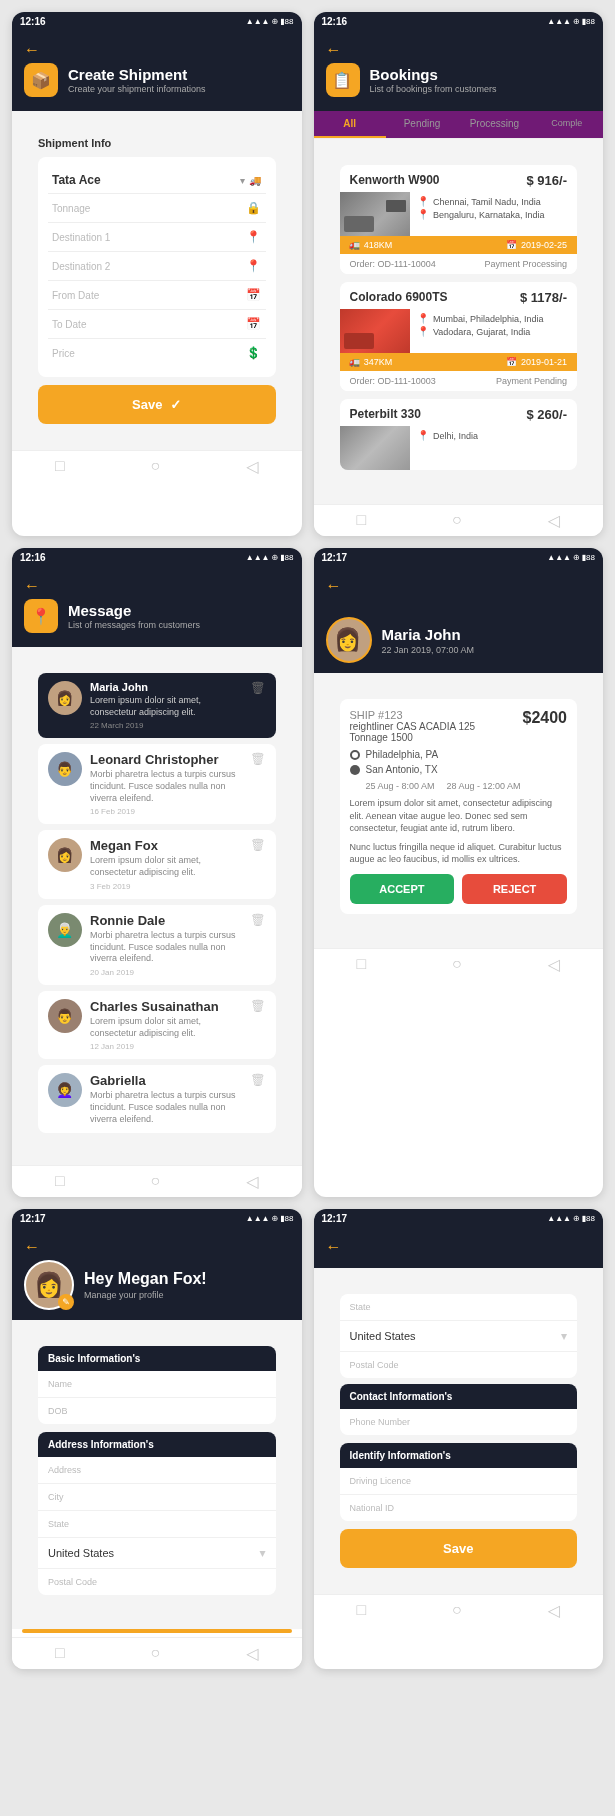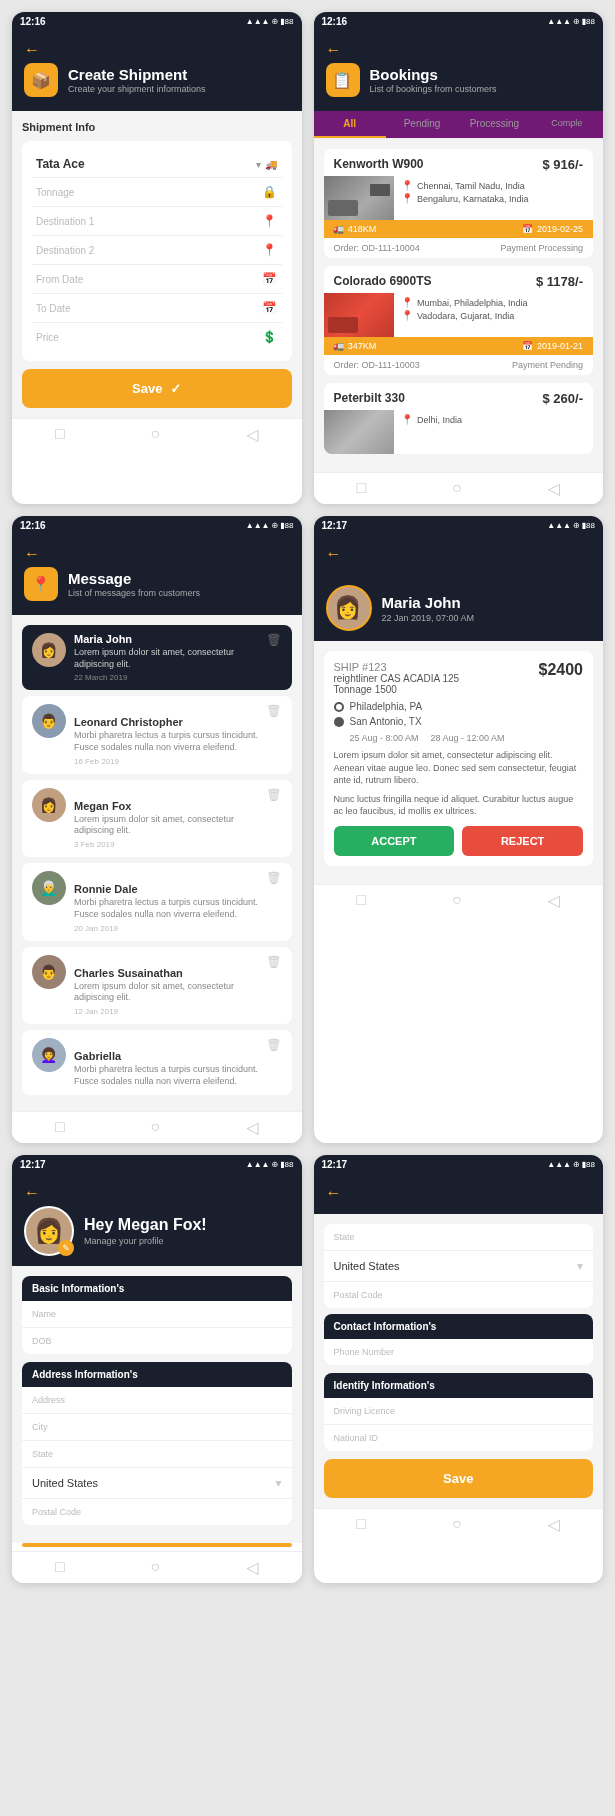--- a/index.html
+++ b/index.html
@@ -61,21 +61,21 @@
       height: 34px;
       display: flex;
       align-items: center;
       justify-content: center;
       font-size: 16px;
     }
     .header-title { font-size: 15px; font-weight: bold; }
     .header-subtitle { font-size: 9px; color: #aaa; margin-top: 1px; }
 
     
-    .content { background: #f4f4f4; padding: 10px; }
+    .content { background: #f4f4f4; padding: 26px; }
 
     
     .section-label {
       font-size: 11px;
       font-weight: bold;
       color: #333;
       margin-bottom: 8px;
     }
 
     .form-card {
@@ -234,21 +234,21 @@
       border-radius: 50%;
       background: #ccc;
       flex-shrink: 0;
       overflow: hidden;
       display: flex;
       align-items: center;
       justify-content: center;
       font-size: 14px;
     }
     .msg-content { flex: 1; }
-    .msg-name { font-size: 11px; font-weight: bold; color: #333; margin-top: 12px; }
+    .msg-name { font-size: 13px; font-weight: bold; color: #333; }
     .msg-name-white { font-size: 11px; font-weight: bold; color: #fff; }
     .msg-text { font-size: 9px; color: #888; line-height: 1.3; margin-top: 2px; }
     .msg-text-light { font-size: 9px; color: #ccc; line-height: 1.3; margin-top: 2px; }
     .msg-date { font-size: 8px; color: #bbb; margin-top: 3px; }
     .msg-date-light { font-size: 8px; color: #888; margin-top: 3px; }
     .msg-delete { font-size: 12px; color: #ccc; cursor: pointer; }
     .msg-delete-light { font-size: 12px; color: #666; cursor: pointer; }
 
     
     .ship-profile {

